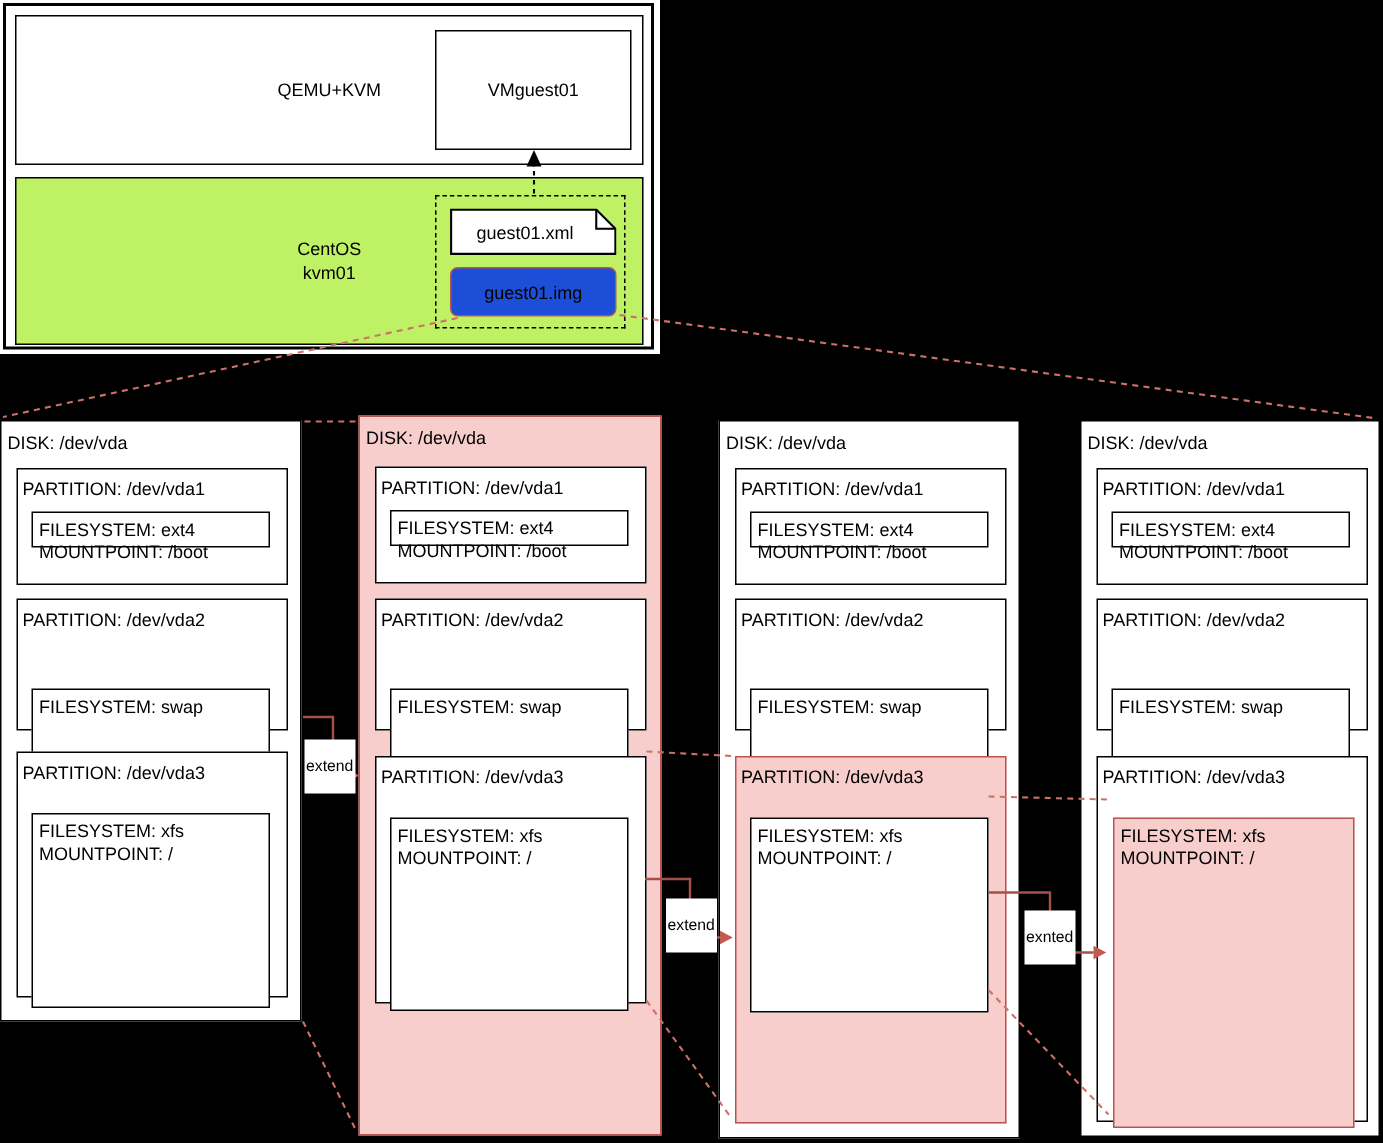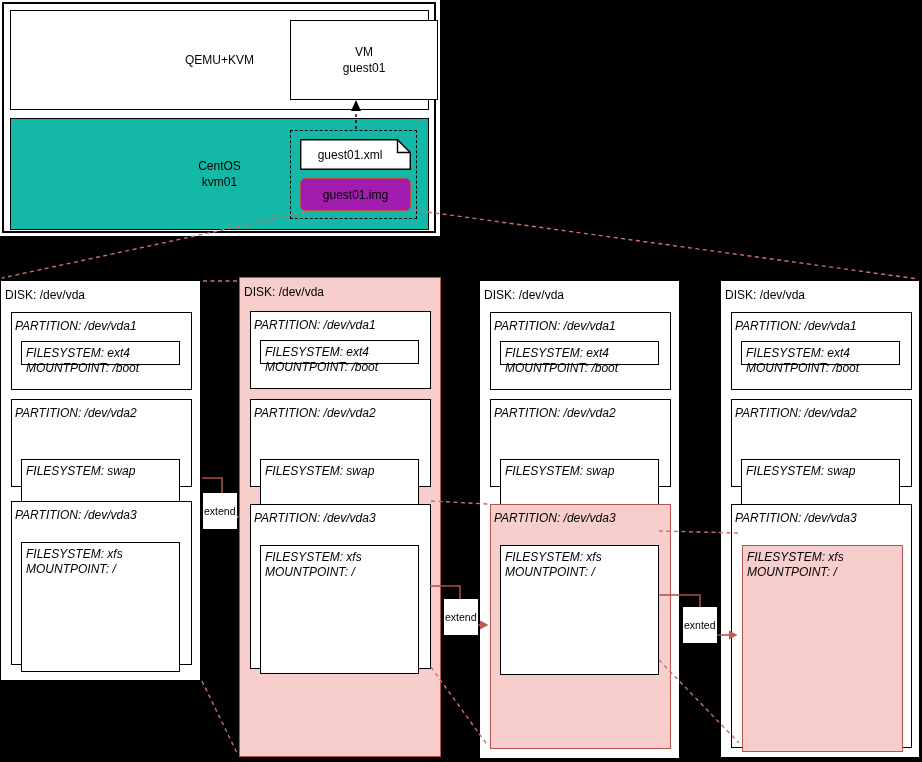--- a/index.html
+++ b/index.html
@@ -5,36 +5,36 @@
   html,body{margin:0;padding:0;background:#000;}
   #canvas{position:relative;width:922px;height:762px;background:#000;overflow:hidden;
           font-family:"Liberation Sans",sans-serif;color:#000;font-size:12px;}
   .abs{position:absolute;box-sizing:border-box;}
 
   
   .host-underlay{left:0;top:0;width:440px;height:236px;background:#fff;z-index:0;}
   .host-outer{left:2px;top:2px;width:434px;height:231px;background:#fff;border:2px solid #000;z-index:1;}
   .hw-box{left:10px;top:10px;width:419px;height:100px;border:1.5px solid #000;background:#fff;z-index:2;
           display:flex;align-items:center;justify-content:center;}
-  .os-box{left:10px;top:118px;width:419px;height:112px;border:1.5px solid #000;background:#14b8a6;z-index:2;
+  .os-box{left:10px;top:118px;width:419px;height:112px;border:1.5px solid #000;background:#bef264;z-index:2;
           display:flex;align-items:center;justify-content:center;flex-direction:column;line-height:16px;}
-  .vm-box{left:290px;top:20px;width:148px;height:80px;border:1.5px solid #000;background:#fff;z-index:3;
-          display:flex;align-items:center;justify-content:center;flex-direction:column;line-height:16px;}
+  .vm-box{left:290px;top:20px;width:131px;height:80px;border:1.5px solid #000;background:#fff;z-index:3;
+          display:flex;align-items:center;justify-content:center;line-height:16px;}
   .dash-group{left:290px;top:130px;width:127px;height:89px;border:1.5px dashed #000;z-index:3;}
   .xml-doc{left:300px;top:139px;width:111px;height:47px;z-index:4;}
   .xml-doc svg{position:absolute;left:0;top:0;}
   .doc-label{position:absolute;left:0;top:0;width:100px;height:31px;display:flex;align-items:center;justify-content:center;}
-  .img-file{left:300px;top:178px;width:111px;height:33px;z-index:4;background:#a21caf;
+  .img-file{left:300px;top:178px;width:111px;height:33px;z-index:4;background:#1d4ed8;
             border:1.5px solid #b85450;border-radius:5px;display:flex;align-items:center;justify-content:center;}
 
   
   .disk{z-index:1;border:1.5px solid #000;background:#fff;}
   .disk.hl{background:#f8cecc;border-color:#b85450;}
   .disk-label{position:absolute;left:4px;top:7px;white-space:nowrap;}
-  .part{position:absolute;box-sizing:border-box;border:1.3px solid #000;background:#fff;font-style:italic;}
+  .part{position:absolute;box-sizing:border-box;border:1.3px solid #000;background:#fff;}
   .part.hl{background:#f8cecc;border-color:#b85450;}
   .part-label{position:absolute;left:3px;top:6px;white-space:nowrap;}
   .fsbox{position:absolute;box-sizing:border-box;border:1.3px solid #000;background:#fff;padding:4px 0 0 4px;line-height:15px;}
   .fsbox.hl{background:#f8cecc;border-color:#b85450;}
   .fsbox div{white-space:nowrap;}
 
   #d1{left:0;top:280px;width:201px;height:401px;}
   #d2{left:239px;top:277px;width:202px;height:480px;}
   #d3{left:479px;top:280px;width:201px;height:479px;}
   #d4{left:720px;top:280px;width:200px;height:478px;}

